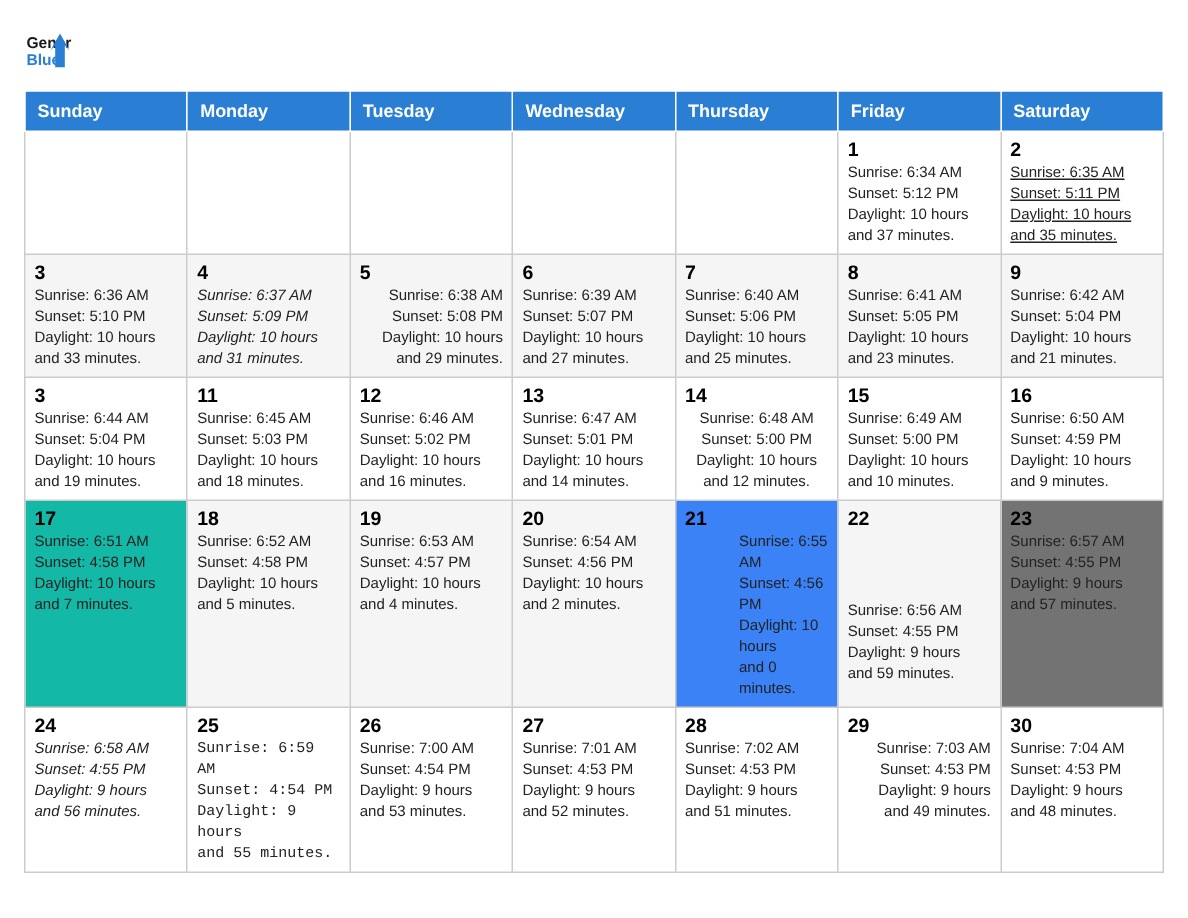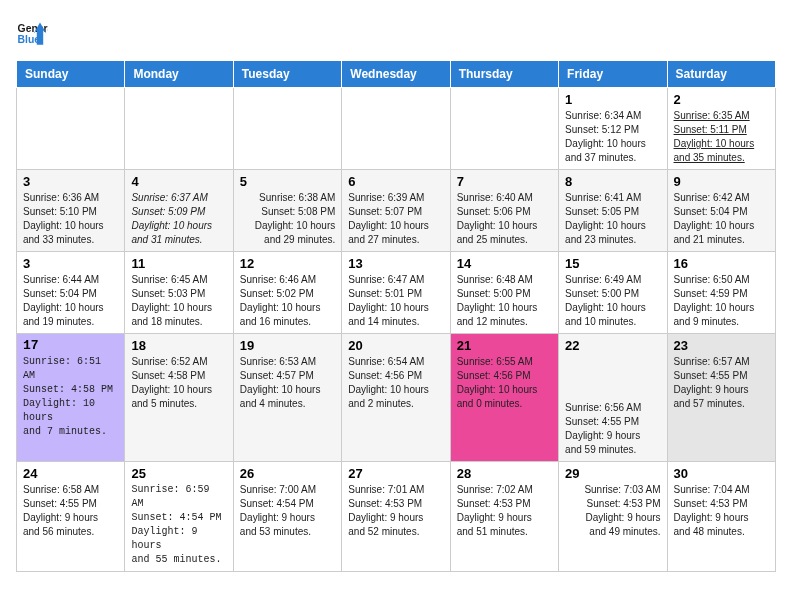--- a/index.html
+++ b/index.html
@@ -202,42 +202,42 @@
         </td>
         <td>
           <div class="day-num">13</div>
           <div class="day-detail" style="white-space: pre-line;">Sunrise: 6:47 AM
 Sunset: 5:01 PM
 Daylight: 10 hours
 and 14 minutes.</div>
         </td>
         <td>
           <div class="day-num">14</div>
-          <div class="day-detail" style="white-space: pre-line;">Sunrise: 6:48 AM
+          <div class="day-detail" style="white-space: pre-line; text-align: center;">Sunrise: 6:48 AM
 Sunset: 5:00 PM
 Daylight: 10 hours
 and 12 minutes.</div>
         </td>
         <td>
           <div class="day-num">15</div>
           <div class="day-detail" style="white-space: pre-line;">Sunrise: 6:49 AM
 Sunset: 5:00 PM
 Daylight: 10 hours
 and 10 minutes.</div>
         </td>
         <td>
           <div class="day-num">16</div>
           <div class="day-detail" style="white-space: pre-line;">Sunrise: 6:50 AM
 Sunset: 4:59 PM
 Daylight: 10 hours
 and 9 minutes.</div>
         </td>
       </tr>
       <tr>
-        <td style="background: #c4b5fd; font-family: Liberation Mono, monospace;">
+        <td style="background: #14b8a6;">
           <div class="day-num">17</div>
           <div class="day-detail" style="white-space: pre-line;">Sunrise: 6:51 AM
 Sunset: 4:58 PM
 Daylight: 10 hours
 and 7 minutes.</div>
         </td>
         <td style="background: rgb(245, 245, 245);">
           <div class="day-num">18</div>
           <div class="day-detail" style="white-space: pre-line;">Sunrise: 6:52 AM
 Sunset: 4:58 PM
@@ -251,46 +251,46 @@
 Daylight: 10 hours
 and 4 minutes.</div>
         </td>
         <td style="background: rgb(245, 245, 245);">
           <div class="day-num">20</div>
           <div class="day-detail" style="white-space: pre-line;">Sunrise: 6:54 AM
 Sunset: 4:56 PM
 Daylight: 10 hours
 and 2 minutes.</div>
         </td>
-        <td style="background: #ec4899;">
+        <td style="background: #3b82f6;">
           <div class="day-num">21</div>
-          <div class="day-detail" style="white-space: pre-line;">Sunrise: 6:55 AM
+          <div class="day-detail" style="white-space: pre-line; margin-left: 36px;">Sunrise: 6:55 AM
 Sunset: 4:56 PM
 Daylight: 10 hours
 and 0 minutes.</div>
         </td>
         <td style="background: rgb(245, 245, 245);">
           <div class="day-num">22</div>
           <div class="day-detail" style="white-space: pre-line; margin-top: 48px;">Sunrise: 6:56 AM
 Sunset: 4:55 PM
 Daylight: 9 hours
 and 59 minutes.</div>
         </td>
-        <td style="background: #e5e5e5;">
+        <td style="background: #737373;">
           <div class="day-num">23</div>
           <div class="day-detail" style="white-space: pre-line;">Sunrise: 6:57 AM
 Sunset: 4:55 PM
 Daylight: 9 hours
 and 57 minutes.</div>
         </td>
       </tr>
       <tr>
         <td>
           <div class="day-num">24</div>
-          <div class="day-detail" style="white-space: pre-line;">Sunrise: 6:58 AM
+          <div class="day-detail" style="white-space: pre-line; font-style: italic;">Sunrise: 6:58 AM
 Sunset: 4:55 PM
 Daylight: 9 hours
 and 56 minutes.</div>
         </td>
         <td>
           <div class="day-num">25</div>
           <div class="day-detail" style="white-space: pre-line; font-family: Liberation Mono, monospace;">Sunrise: 6:59 AM
 Sunset: 4:54 PM
 Daylight: 9 hours
 and 55 minutes.</div>

